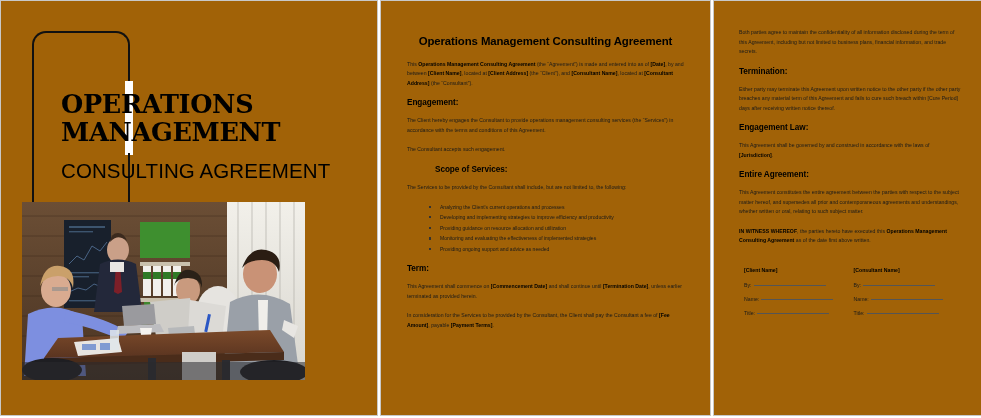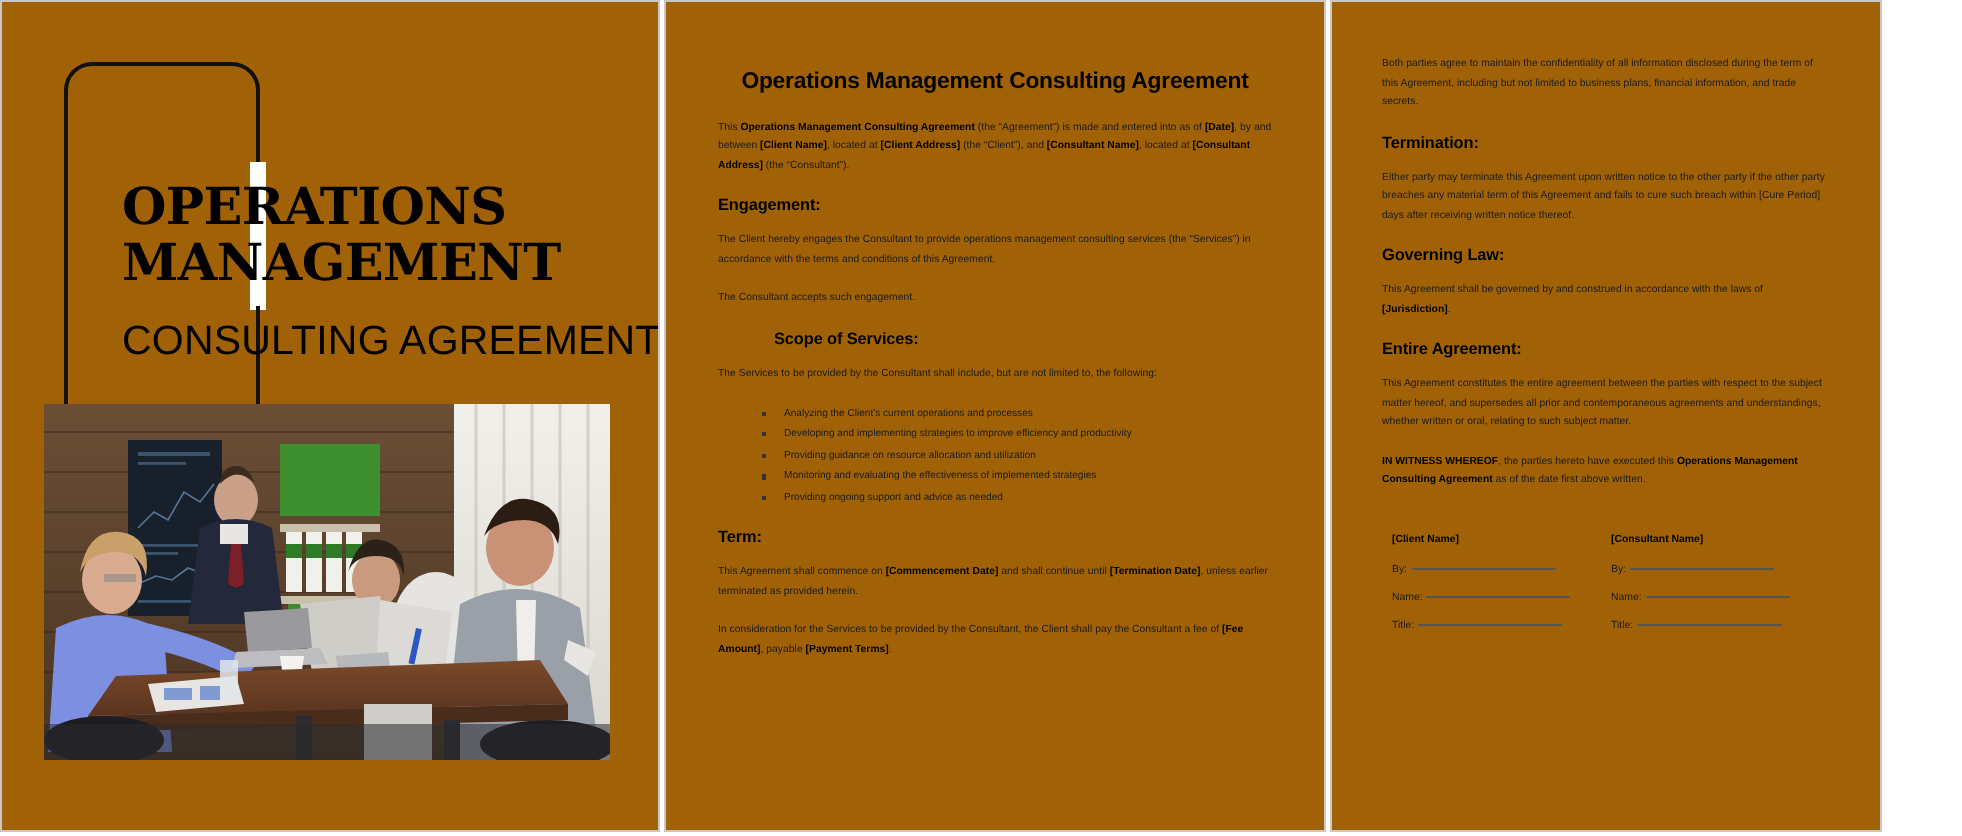--- a/index.html
+++ b/index.html
@@ -18,21 +18,21 @@
 
   
   .page {
     background: #a16207;
     border: 1px solid #c8c8c8;
     height: 416px;
     position: relative;
     overflow: hidden;
     flex: none;
   }
-  .page-1 { width: 330px; margin-left: 0px; }
+  .page-1 { width: 378px; margin-left: 0px; }
   .page-2 { width: 331px; margin-left: 2px; }
   .page-3 { width: 276px; margin-left: 2px; }
 
   
   .cover-frame {
     position: absolute;
     left: 31px; top: 30px;
     width: 98px; height: 172px;
     border-left: 2.2px solid #111;
     border-top: 2.2px solid #111;
@@ -343,21 +343,21 @@
   </div>
 
   <div class="page page-3">
     <div class="sheet-body p3-body">
 
       <p class="para">Both parties agree to maintain the confidentiality of all information disclosed during the term of this Agreement, including but not limited to business plans, financial information, and trade secrets.</p>
 
       <h2 class="h2">Termination:</h2>
       <p class="para">Either party may terminate this Agreement upon written notice to the other party if the other party breaches any material term of this Agreement and fails to cure such breach within [Cure Period] days after receiving written notice thereof.</p>
 
-      <h2 class="h2">Governing Law:</h2>
+      <h2 class="h2">Engagement Law:</h2>
       <p class="para"><span>This Agreement shall be governed by and construed in accordance with the laws of </span><b>[Jurisdiction]</b><span>.</span></p>
 
       <h2 class="h2">Entire Agreement:</h2>
       <p class="para">This Agreement constitutes the entire agreement between the parties with respect to the subject matter hereof, and supersedes all prior and contemporaneous agreements and understandings, whether written or oral, relating to such subject matter.</p>
       <p class="para"><b>IN WITNESS WHEREOF</b><span>, the parties hereto have executed this </span><b>Operations Management Consulting Agreement</b><span> as of the date first above written.</span></p>
 
       <div class="sig-wrap">
         <div class="sig-col">
           <div class="sig-name">[Client Name]</div>
           <div class="sig-line"><span>By:</span><span class="sig-rule"></span></div>

